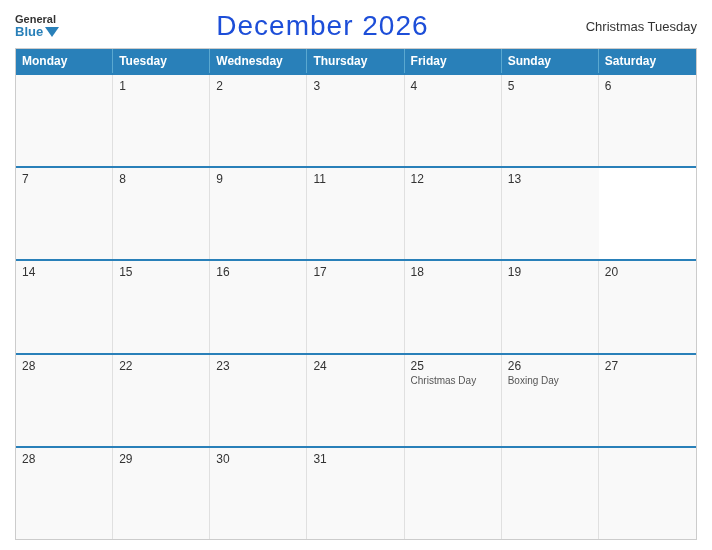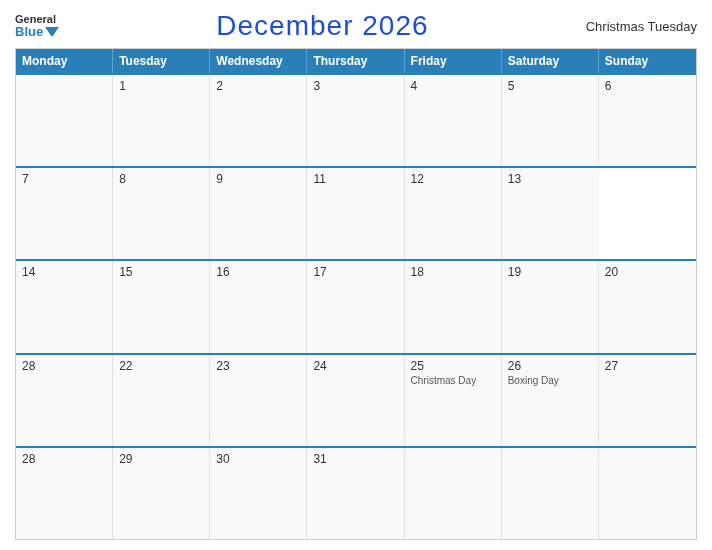--- a/index.html
+++ b/index.html
@@ -123,22 +123,22 @@
   </div>
 
   <div class="calendar">
 
     <div class="cal-header">
       <div class="cal-header-cell">Monday</div>
       <div class="cal-header-cell">Tuesday</div>
       <div class="cal-header-cell">Wednesday</div>
       <div class="cal-header-cell">Thursday</div>
       <div class="cal-header-cell">Friday</div>
+      <div class="cal-header-cell">Sunday</div>
       <div class="cal-header-cell">Saturday</div>
-      <div class="cal-header-cell">Sunday</div>
     </div>
 
     <div class="cal-body">
 
       <div class="cal-row">
         <div class="cal-cell empty"></div>
         <div class="cal-cell">
             <span class="day-num">1</span>
           </div>
         <div class="cal-cell">

